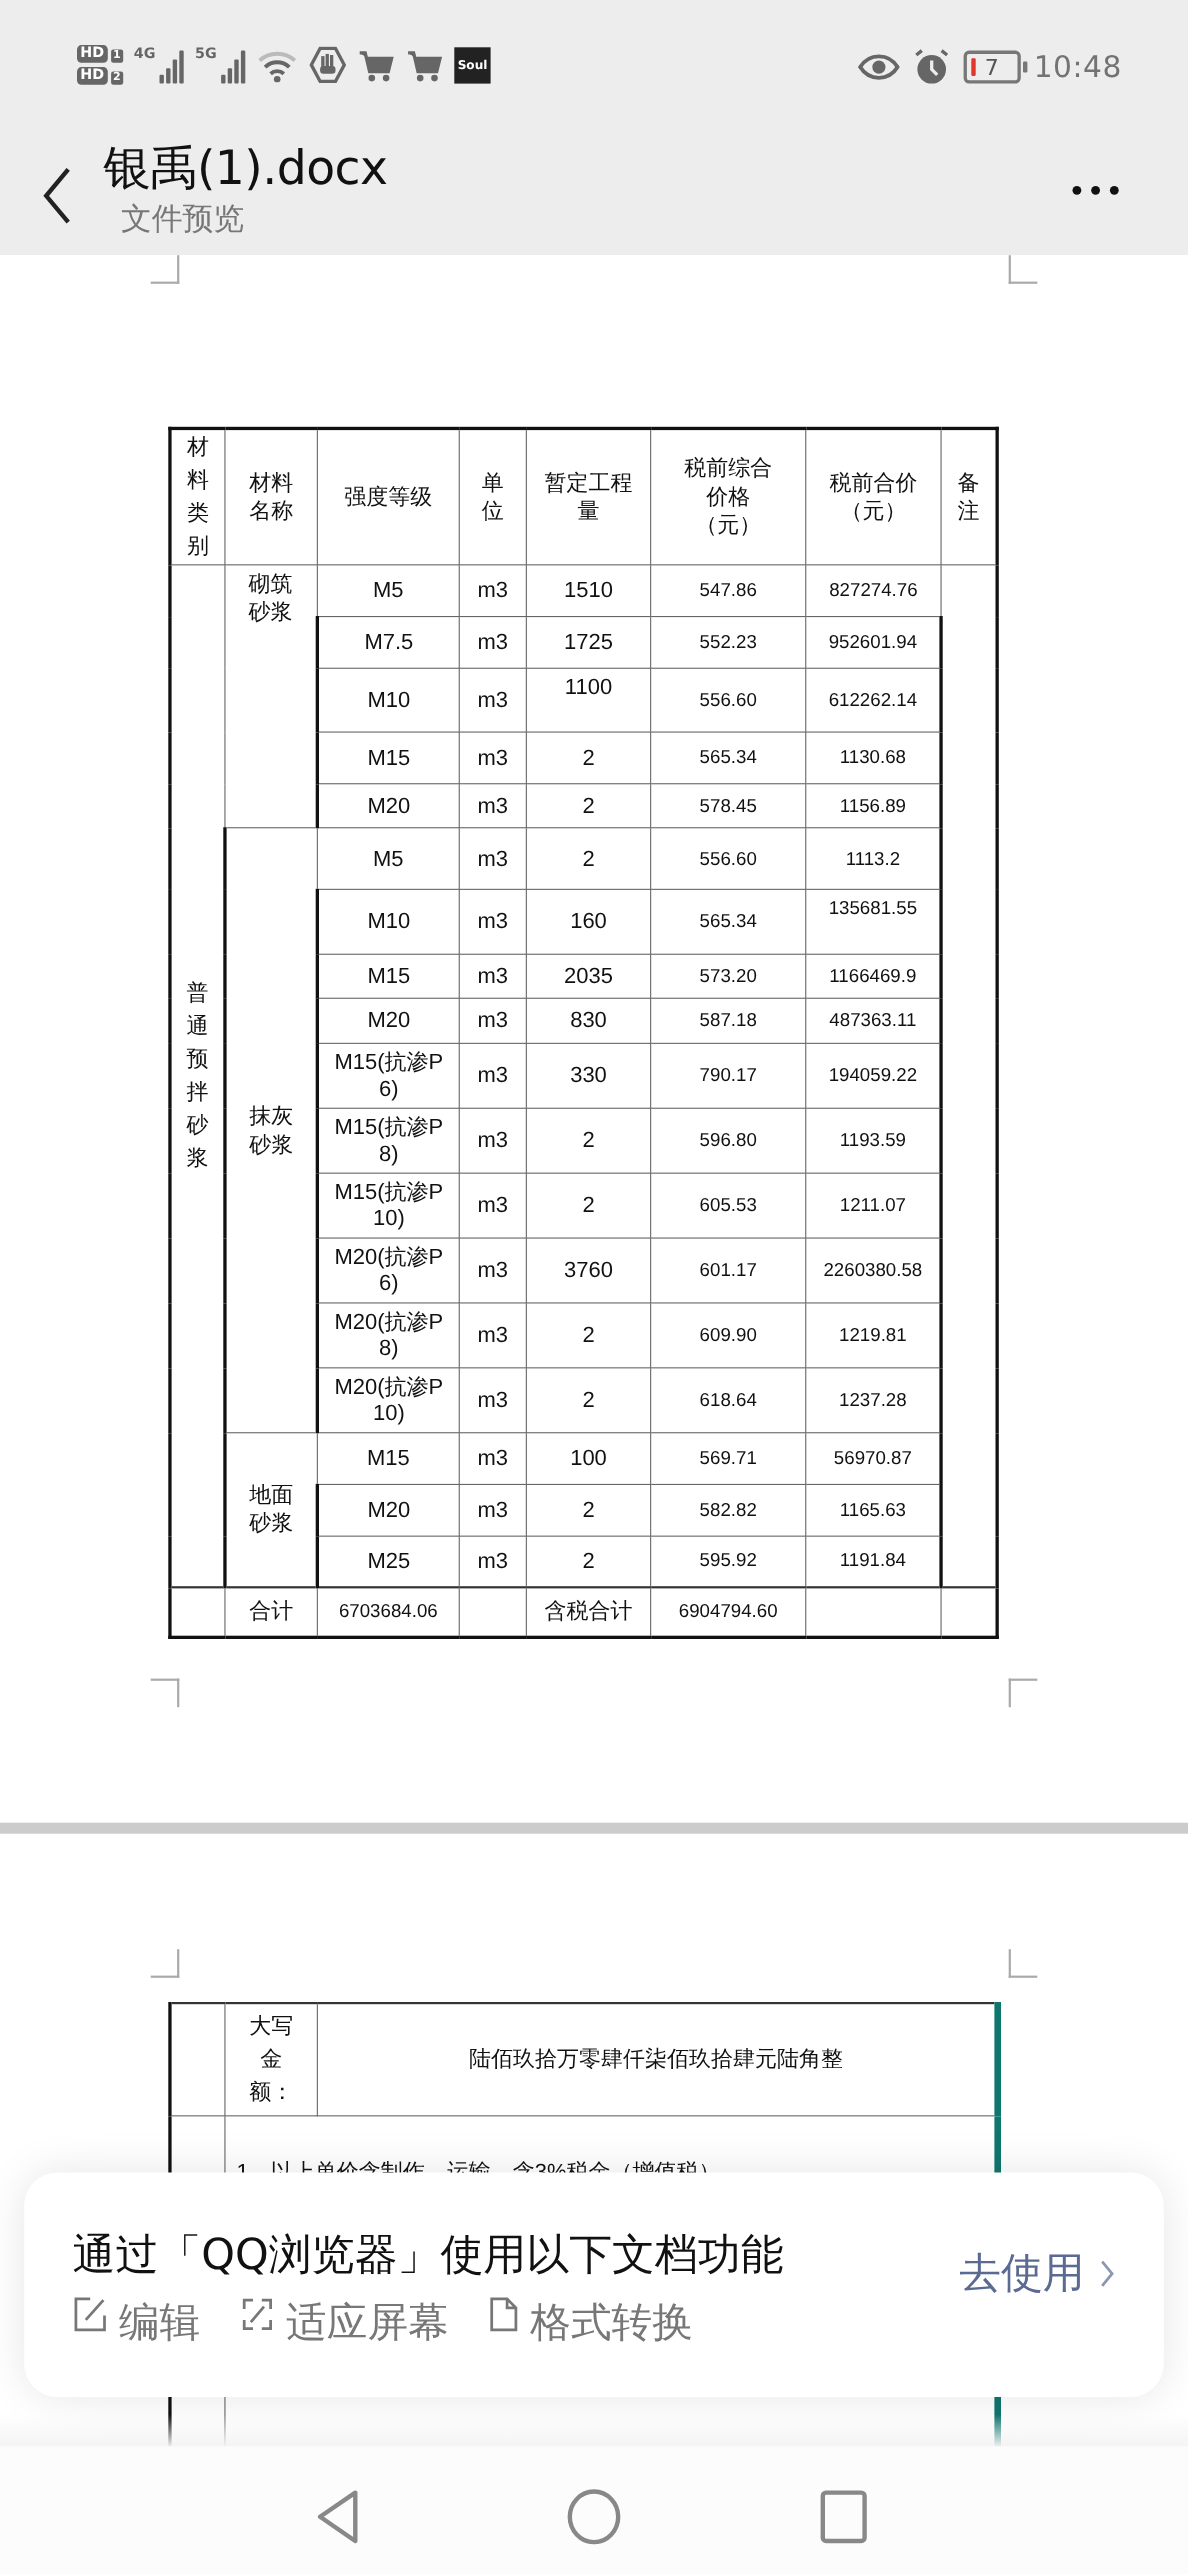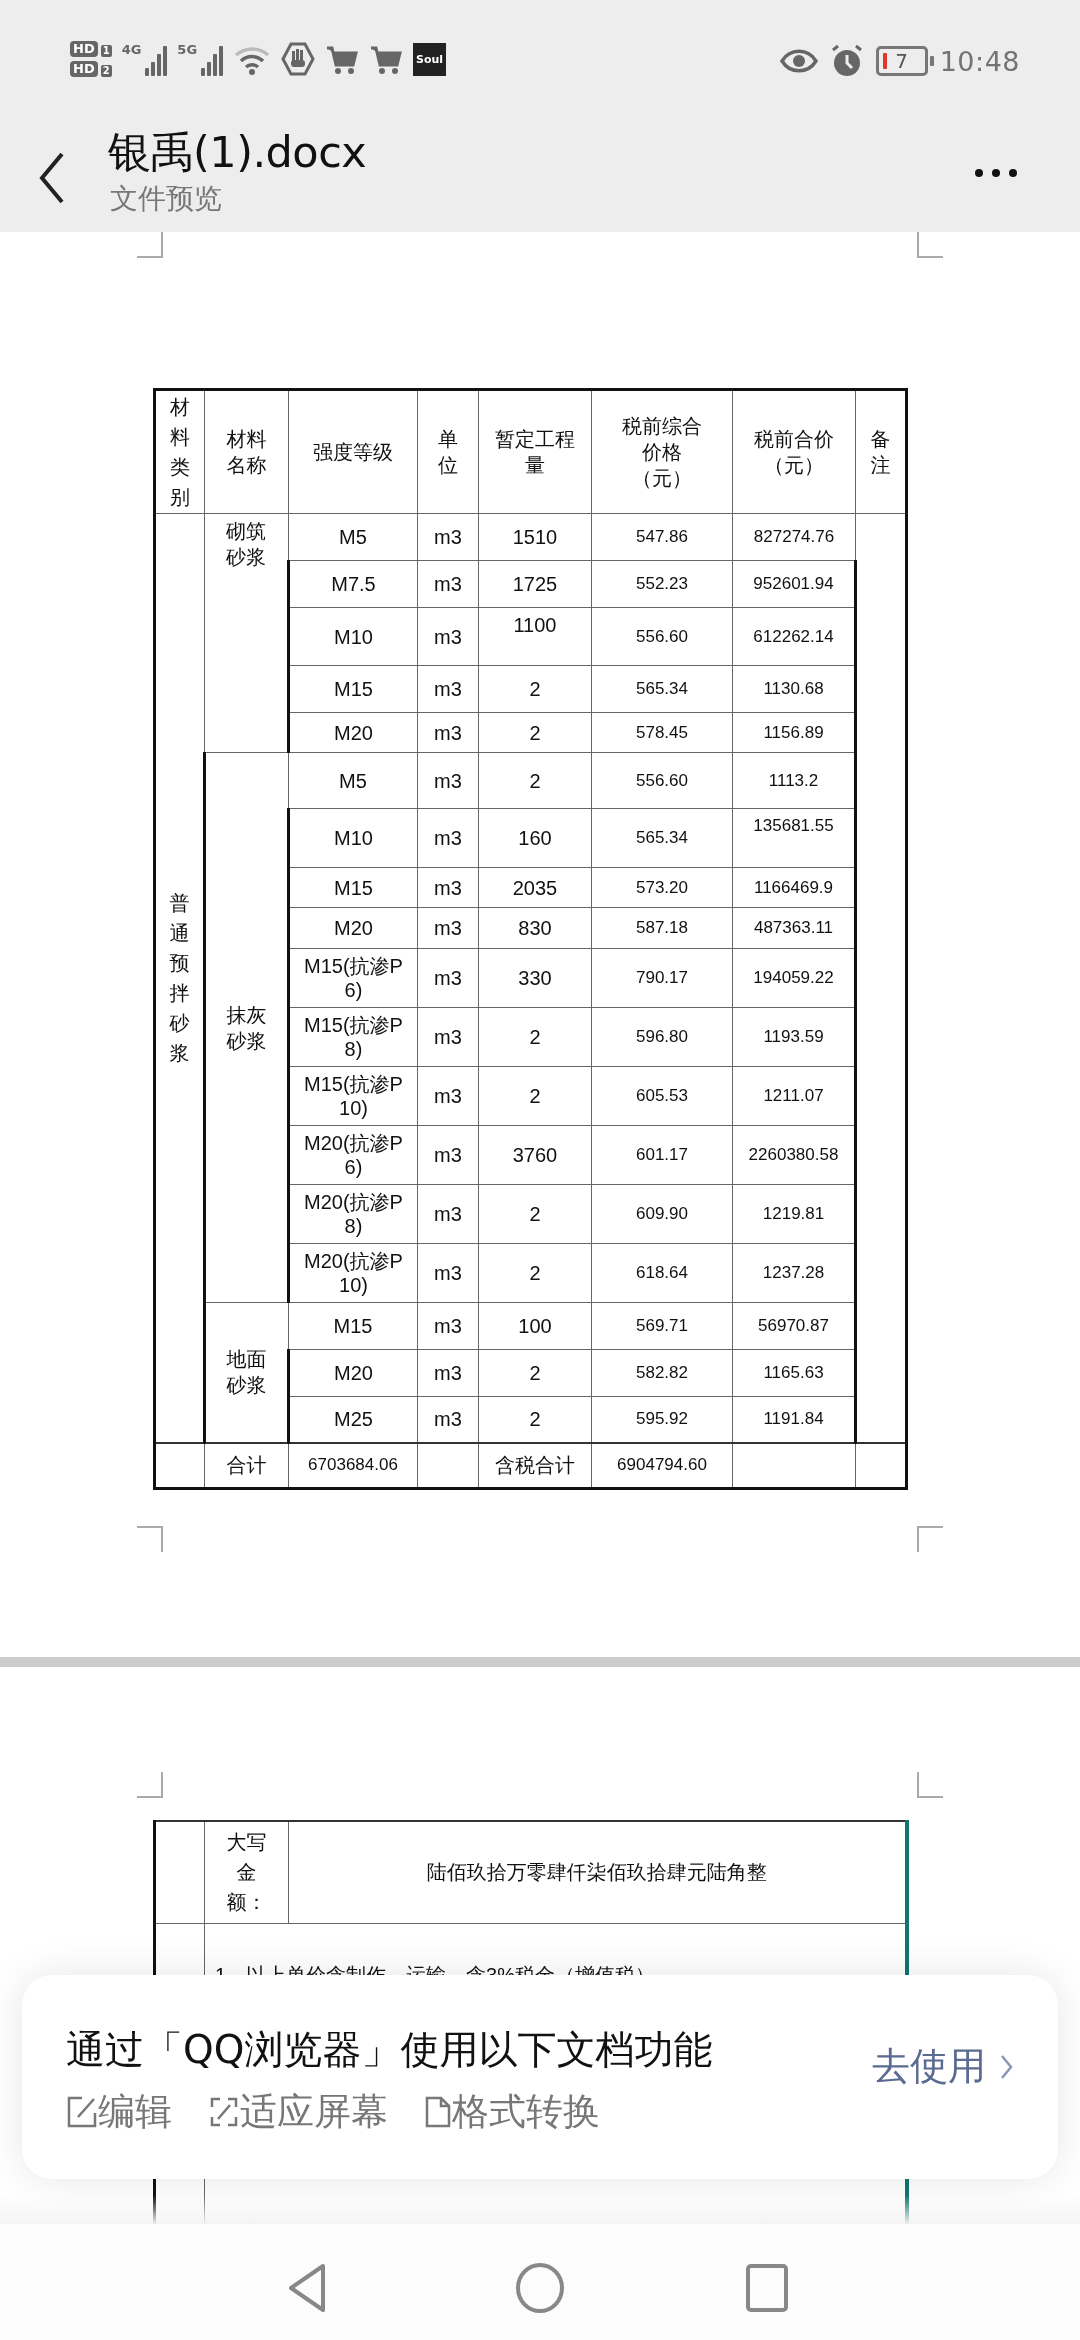--- a/index.html
+++ b/index.html
@@ -19,21 +19,21 @@
   .soul { width: 33px; height: 33px; background: #222; color: #fff; font-size: 11px; font-weight: bold; display: flex; align-items: center; justify-content: center; }
   .sb-right { position: absolute; right: 60px; top: 36px; height: 50px; display: flex; align-items: center; gap: 12px; color: #555; }
   .battery { width: 52px; height: 30px; border: 3px solid #777; border-radius: 5px; position: relative; display: flex; align-items: center; justify-content: center; font-size: 20px; color: #555; }
   .battery::before { content: ""; position: absolute; left: 4px; top: 4px; width: 4px; height: 16px; background: #e0362c; border-radius: 1px; }
   .battery::after { content: ""; position: absolute; right: -9px; top: 7px; width: 4px; height: 10px; background: #777; border-radius: 1px; }
   .clock { font-size: 27px; color: #737373; letter-spacing: 0.5px; }
 
   
   .titlebar { position: absolute; left: 0; top: 120px; width: 1080px; height: 112px; background: #ededed; }
   .back { position: absolute; left: 32px; top: 20px; width: 50px; height: 70px; cursor: pointer; }
-  .title { position: absolute; left: 108px; top: 4px; font-size: 43px; color: #111; letter-spacing: -0.5px; }
+  .title { position: absolute; left: 94px; top: 4px; font-size: 43px; color: #111; letter-spacing: -0.5px; }
   .subtitle { position: absolute; left: 110px; top: 60px; font-size: 28px; color: #777; }
   .more { position: absolute; right: 56px; top: 38px; width: 56px; height: 30px; display: flex; gap: 9px; align-items: center; justify-content: center; cursor: pointer; }
   .more i { width: 8px; height: 8px; background: #111; border-radius: 50%; display: block; }
 
   
   .doc { position: absolute; left: 0; top: 232px; width: 1080px; height: 2108px; background: #fff; }
   .mark { position: absolute; width: 26px; height: 26px; border-color: #aaa; border-style: solid; border-width: 0; }
   .page-gap { position: absolute; left: 0; width: 1080px; height: 10px; background: #cccccc; }
 
   
@@ -46,30 +46,30 @@
   table.main tr td:last-child { border-right: 3px solid #111; }
   table.main tr:first-child td { border-top: 3px solid #111; }
   table.main tr:last-child td { border-bottom: 3px solid #111; }
   table.main tr.total td { border-top: 2.5px solid #333; }
   .m1 { display: block; line-height: 24px; }
 
   
   table.second { position: absolute; left: 153px; top: 1820px; width: 752px; border-collapse: collapse; table-layout: fixed; font-family: "Liberation Sans", sans-serif; }
   table.second td { border: 1.5px solid #666; text-align: center; font-size: 20px; color: #111; line-height: 30px; }
   table.second tr td:first-child { border-left: 3px solid #111; }
-  table.second tr td:last-child { border-right: 4px solid #0f766e; }
+  table.second tr td:last-child { border-right: 6px solid #0f766e; }
   table.second tr:first-child td { border-top: 2px solid #333; }
   .notes { text-align: left !important; vertical-align: top; padding: 36px 8px 0 10px; font-size: 19px; line-height: 30px; }
   .note-side { color: #e0362c; vertical-align: bottom; font-size: 20px; }
 
   
   .popup { position: absolute; left: 22px; top: 1975px; width: 1036px; height: 204px; background: #fff; border-radius: 30px; box-shadow: 0 0 40px rgba(0,0,0,0.10); }
   .popup-title { position: absolute; left: 44px; top: 48px; font-size: 39px; color: #111; }
   .popup-actions { position: absolute; left: 44px; top: 112px; display: flex; gap: 36px; font-size: 37px; color: #777; }
-  .popup-action { display: flex; align-items: center; cursor: pointer; }
+  .popup-action { display: flex; align-items: flex-start; gap: 10px; cursor: pointer; }
   .popup-action svg { display: block; }
   .popup-go { position: absolute; right: 44px; top: 66px; display: flex; align-items: center; gap: 14px; font-size: 38px; color: #5a6a90; cursor: pointer; }
 
   
   .navbar { position: absolute; left: 0; top: 2224px; width: 1080px; height: 116px; background: #fcfcfc; }
   .nav-btn { position: absolute; top: 38px; cursor: pointer; }
   .fade { position: absolute; left: 0; top: 2195px; width: 1080px; height: 30px; background: linear-gradient(#ffffff00, #f4f4f4); }
 </style>
 </head>
 <body>

